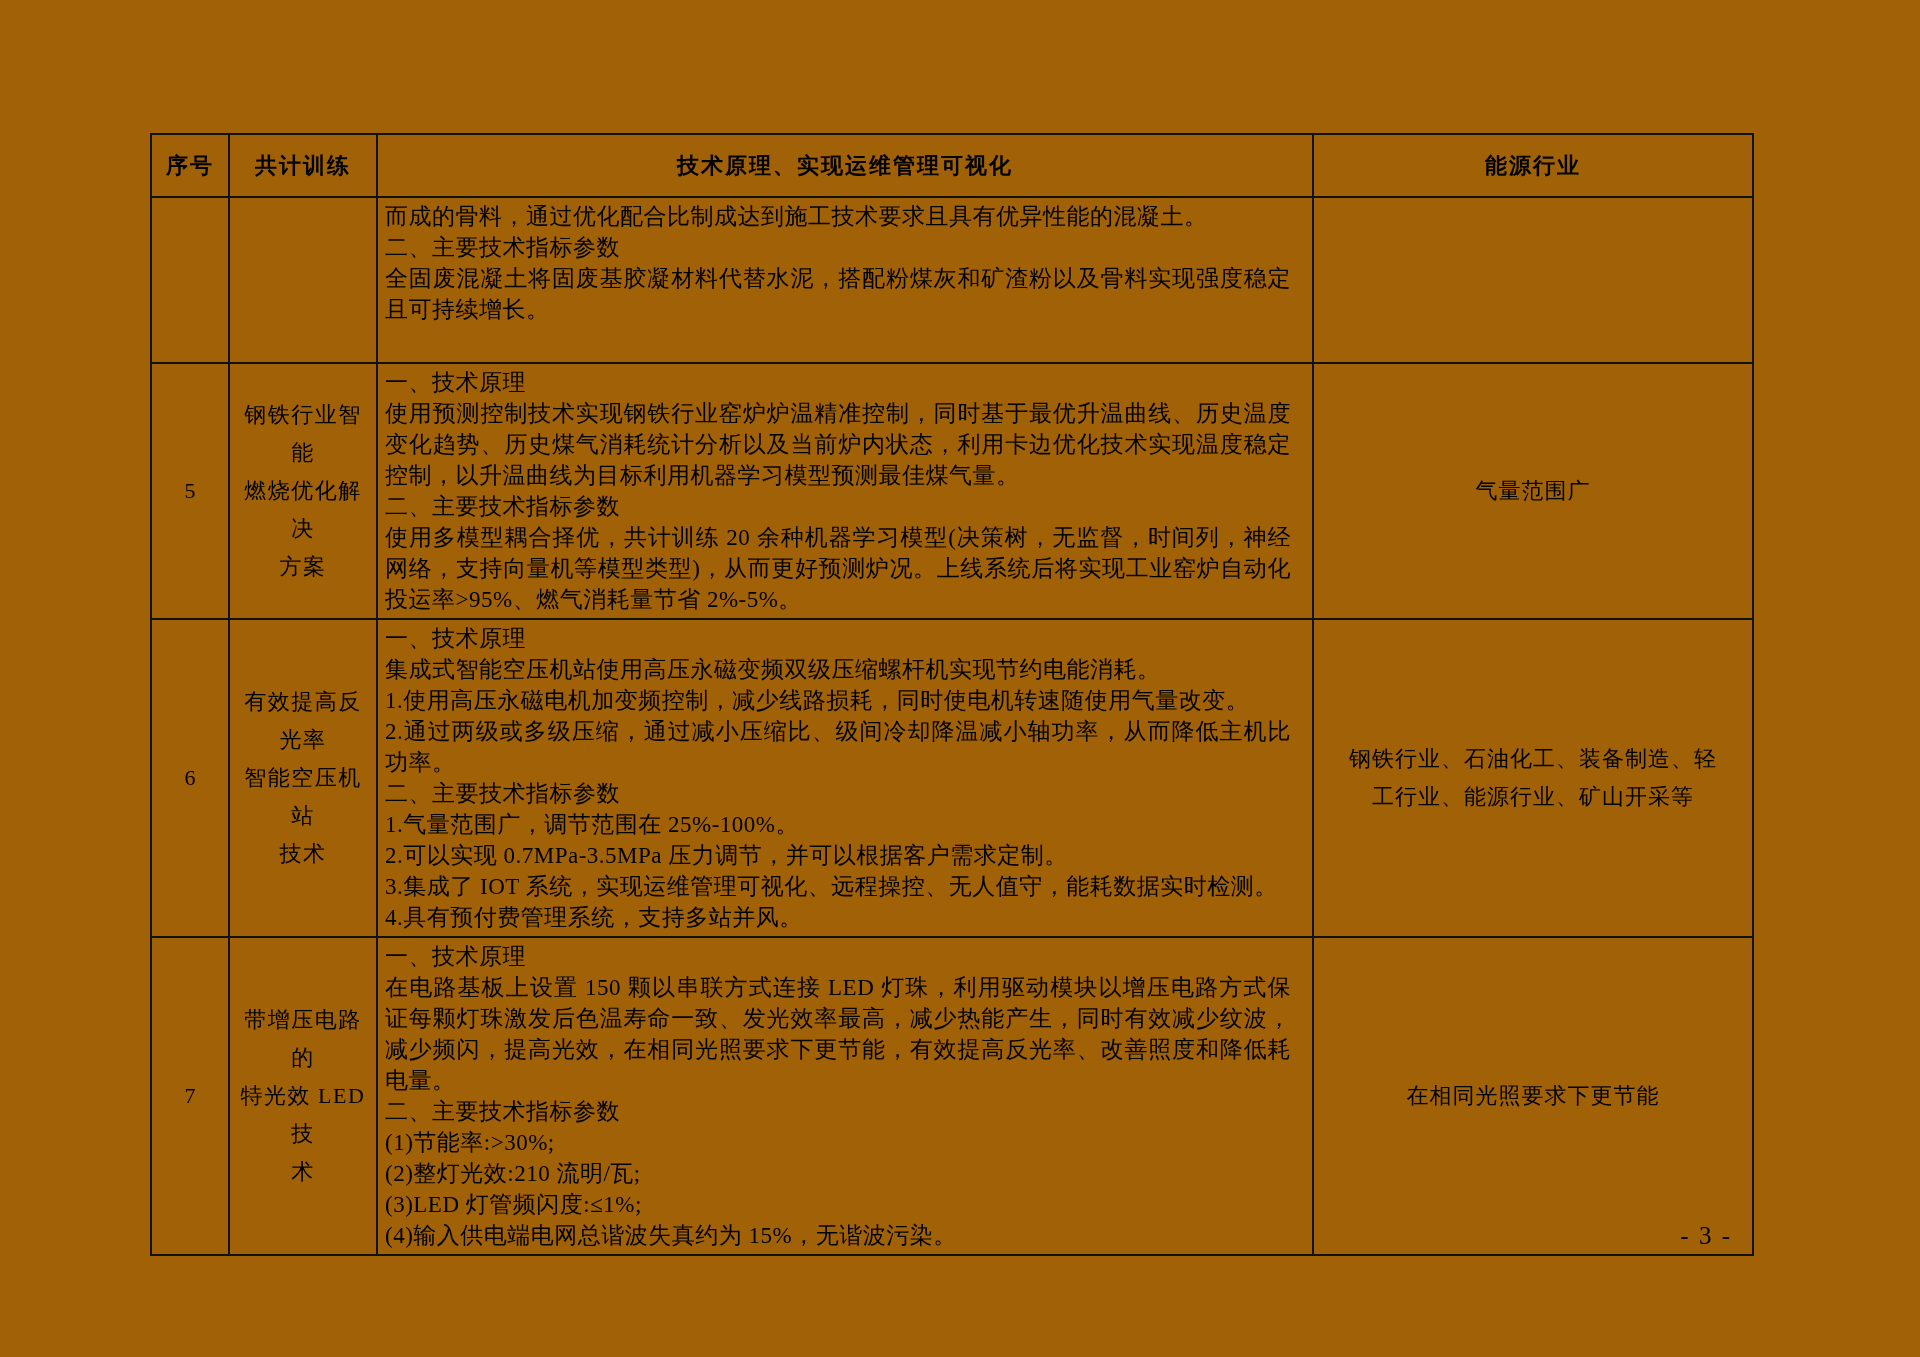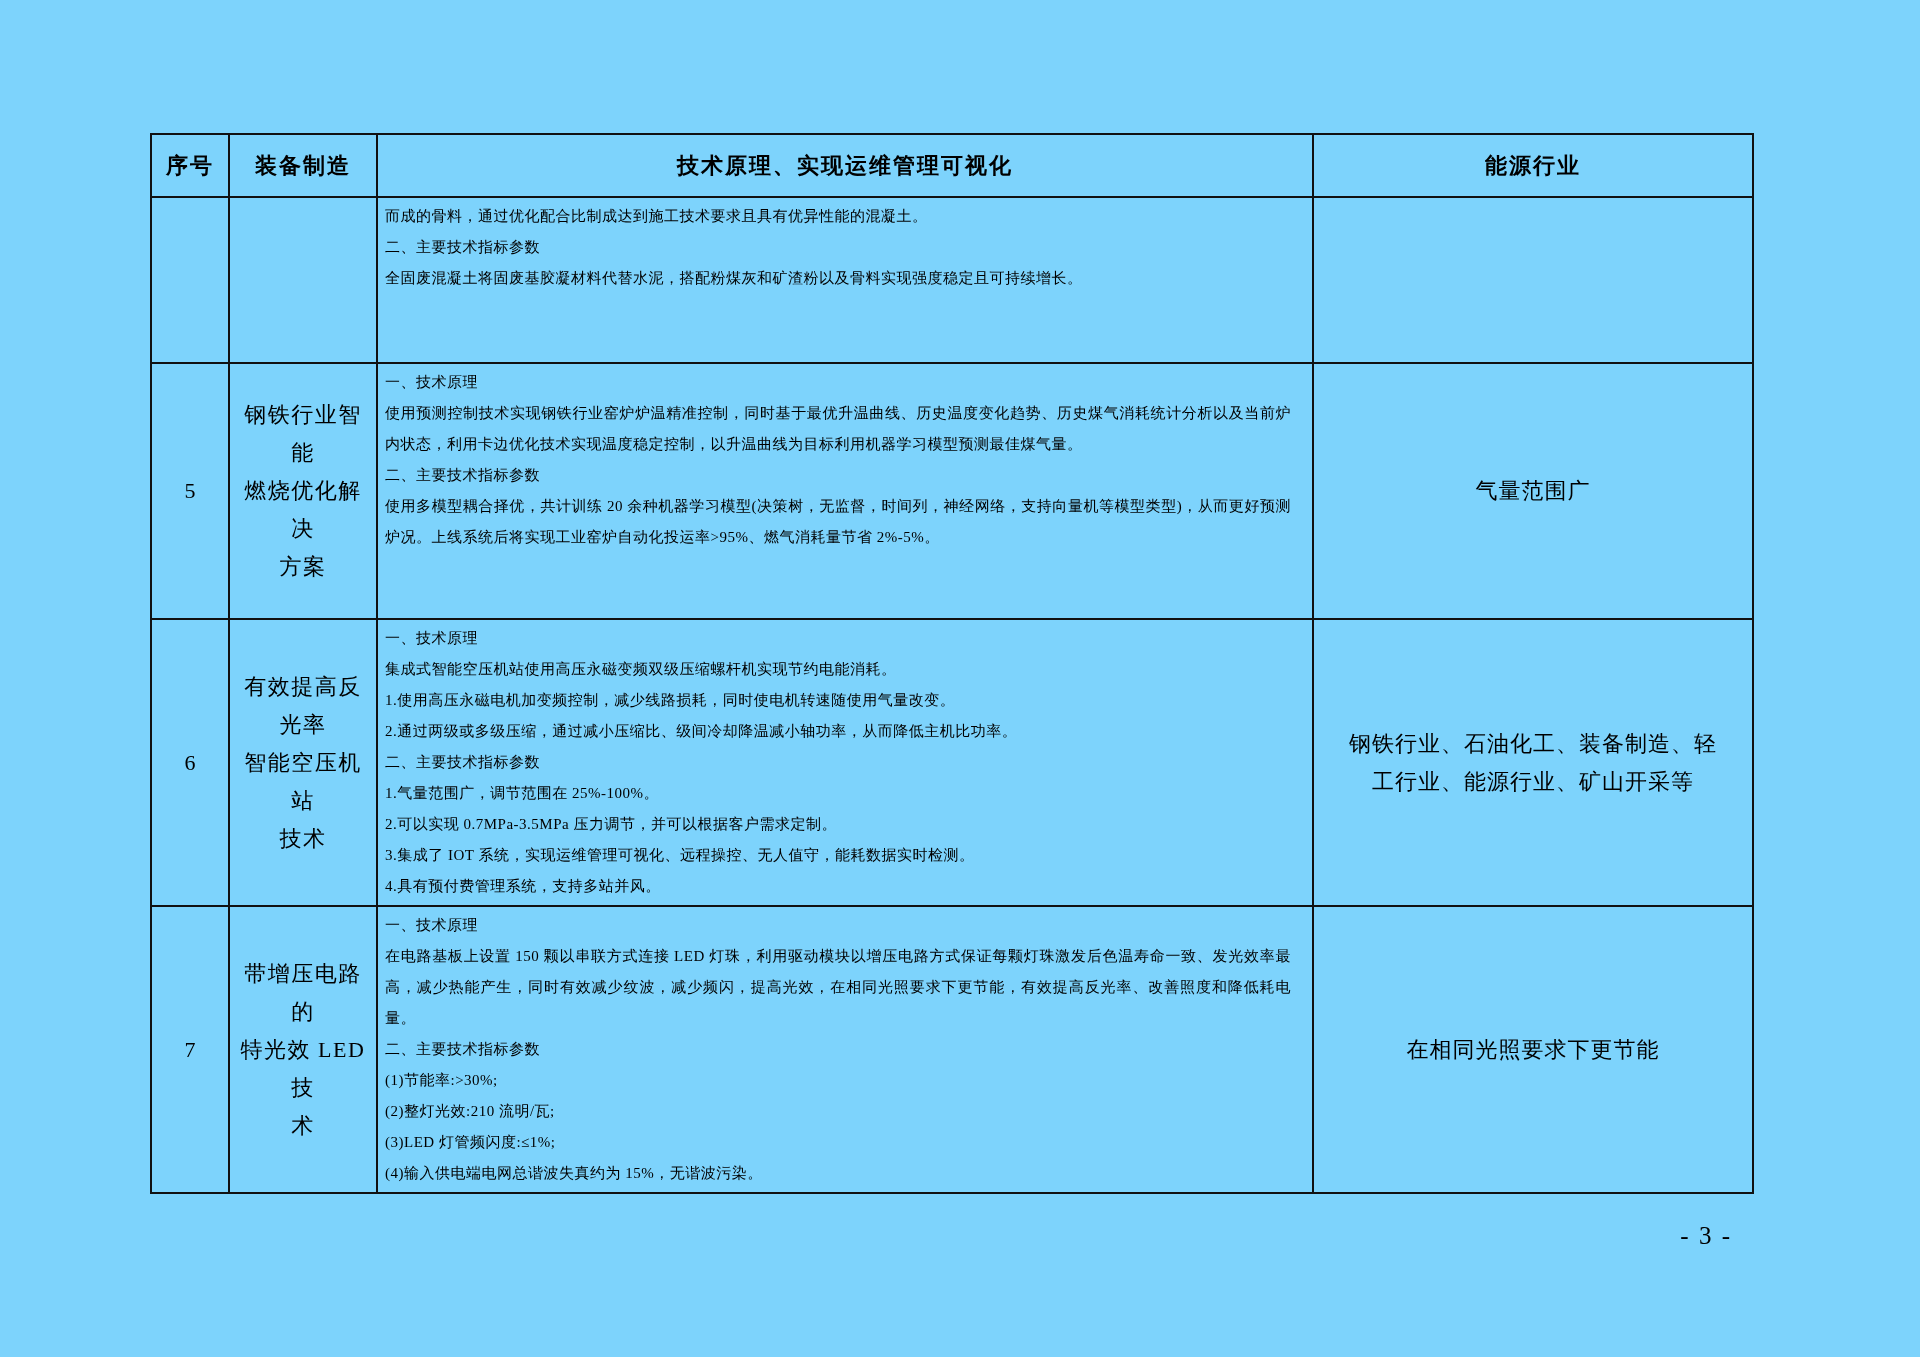--- a/index.html
+++ b/index.html
@@ -10,21 +10,21 @@
     height: 1357px;
     position: relative;
     font-family: "Liberation Serif", "DejaVu Serif", serif;
     color: #000000;
   }
   .page {
     position: absolute;
     left: 0; top: 0;
     width: 1920px;
     height: 1357px;
-    background: #7dd3fc;
+    background: #a16207;
     overflow: hidden;
   }
   table.tech-table {
     position: absolute;
     left: 150px;
     top: 133px;
     width: 1602px;
     border-collapse: collapse;
     table-layout: fixed;
   }
@@ -57,21 +57,21 @@
   td.name-cell {
     font-size: 22px;
     text-align: center;
     vertical-align: middle;
     white-space: pre-line;
     line-height: 38px;
     letter-spacing: 1.5px;
     padding: 2px 3px;
   }
   td.principle-cell {
-    font-size: 15px;
+    font-size: 23px;
     text-align: justify;
     text-justify: inter-character;
     vertical-align: top;
     white-space: pre-line;
     line-height: 31px;
     letter-spacing: 0.5px;
     padding: 3px 21px 3px 7px;
   }
   td.scope-cell {
     font-size: 22px;
@@ -107,21 +107,21 @@
   <table class="tech-table">
     <colgroup>
       <col class="c-seq">
       <col class="c-name">
       <col class="c-prin">
       <col class="c-scope">
     </colgroup>
     <thead>
       <tr>
         <th>序号</th>
-        <th>装备制造</th>
+        <th>共计训练</th>
         <th>技术原理、实现运维管理可视化</th>
         <th>能源行业</th>
       </tr>
     </thead>
     <tbody>
       <tr class="row-cont">
         <td class="seq-cell"></td>
         <td class="name-cell"></td>
         <td class="principle-cell">而成的骨料，通过优化配合比制成达到施工技术要求且具有优异性能的混凝土。
 二、主要技术指标参数

